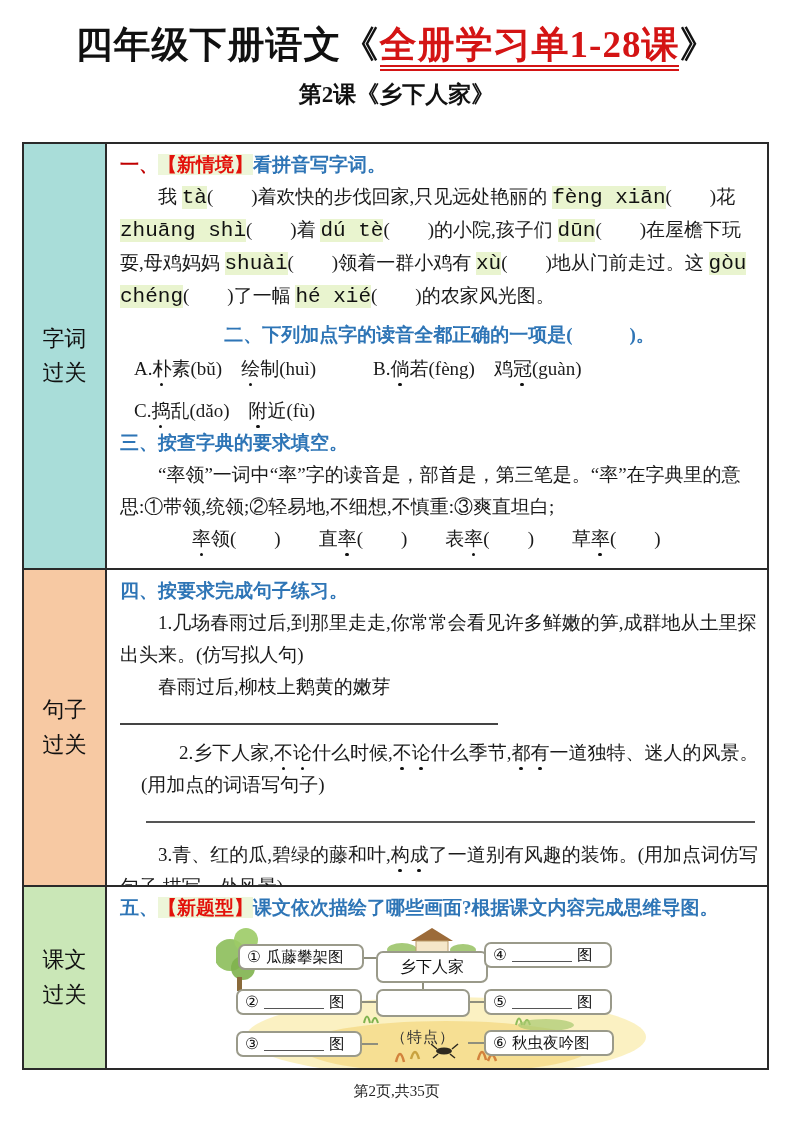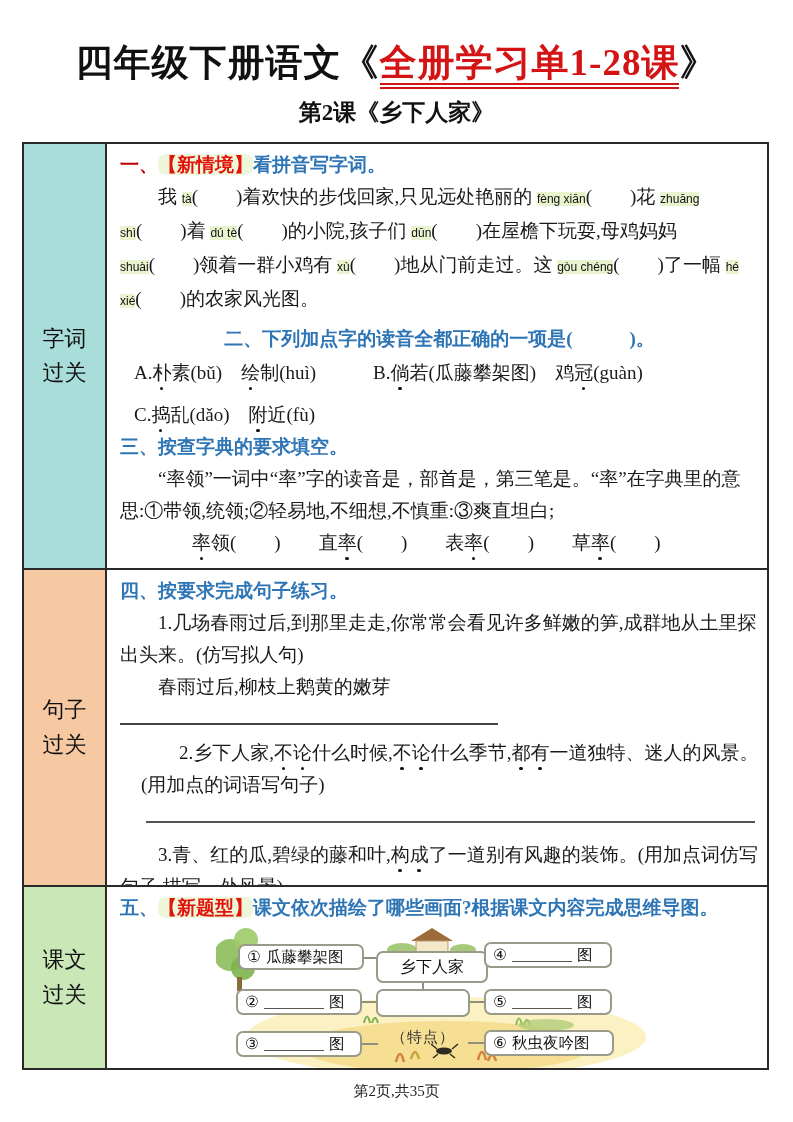--- a/index.html
+++ b/index.html
@@ -1,40 +1,40 @@
 <!DOCTYPE html>
 <html><head>
 <meta charset="utf-8">
 <style>
   html,body{margin:0;padding:0;}
   body{width:793px;height:1122px;background:#ffffff;position:relative;
        font-family:"Liberation Serif","DejaVu Serif",serif;color:#111;}
 
   
-  .title{text-align:center;margin-top:38px;font-size:37px;font-weight:bold;letter-spacing:1px;white-space:nowrap;}
+  .title{text-align:center;margin-top:20px;font-size:37px;font-weight:bold;letter-spacing:1px;white-space:nowrap;}
   .title .hl{color:#d41414;border-bottom:6px double #d41414;padding-bottom:0px;}
   .subtitle{text-align:center;font-size:23px;margin-top:9px;font-weight:600;}
 
   
   .sheet{position:absolute;left:22px;top:142px;width:747px;border:2px solid #2a2a2a;box-sizing:border-box;}
   .trow{display:flex;border-bottom:2px solid #2a2a2a;}
   .trow:last-child{border-bottom:none;}
   .tlabel{flex:0 0 83px;border-right:2px solid #2a2a2a;display:flex;align-items:center;justify-content:center;font-size:22px;box-sizing:border-box;}
   .tlabel span{display:block;width:2.15em;text-align:center;line-height:1.55;}
   .tcontent{flex:1;padding:5px 8px 0 13px;font-size:19px;line-height:32px;overflow:hidden;box-sizing:border-box;}
   .r1{height:424px;} .r2{height:315px;} .r3{height:181px;}
 
   
   .line{min-height:10px;}
   .line.h{font-weight:bold;}
   .sk{color:#1a1a1a;}
   .sb{color:#2E75B6;font-weight:bold;}
   .sr{color:#C00000;font-weight:bold;}
-  .srb{color:#E3120B;font-weight:bold;background:#EDF6D9;border-radius:8px;}
-  .spy{font-family:Liberation Sans, sans-serif;background:#E9F4CF;font-size:12px;}
+  .srb{color:#E3120B;font-weight:bold;background:#EDF6D9;}
+  .spy{font-family:Liberation Mono, monospace;background:#E9F4CF;font-size:21px;}
   .sd{position:relative;display:inline-block;color:#1a1a1a;}
   .sd::after{content:"";position:absolute;left:50%;margin-left:-2px;bottom:-1px;width:3.5px;height:3.5px;border-radius:50%;background:#111;}
   .sbl{display:inline-block;border-bottom:2px solid #444;height:0.95em;vertical-align:baseline;}
   .rule{border-bottom:2px solid #555;height:12px;margin:8px 4px 16px 26px;}
   .rate{margin-left:72px;}
   .opt{margin-left:14px;}
 
   
   .mindmap{position:relative;width:452px;height:145px;margin:3px 0 0 96px;}
   .mm-bg{position:absolute;left:0;top:0;width:452px;height:145px;}
@@ -61,21 +61,21 @@
 
 <div class="sheet">
   <div class="trow r1">
     <div class="tlabel" style="background: rgb(169, 221, 217);">
         <span>字词过关</span>
       </div>
     <div class="tcontent">
         <div class="line h"><span class="sr">一、</span><span class="srb">【新情境】</span><span class="sb">看拼音写字词。</span></div>
         <div class="line p"><span class="sk">　　我 </span><span class="spy">tà</span><span class="sk">(　　)着欢快的步伐回家,只见远处艳丽的 </span><span class="spy">fèng xiān</span><span class="sk">(　　)花 </span><span class="spy">zhuāng shì</span><span class="sk">(　　)着 </span><span class="spy">dú tè</span><span class="sk">(　　)的小院,孩子们 </span><span class="spy">dūn</span><span class="sk">(　　)在屋檐下玩耍,母鸡妈妈 </span><span class="spy">shuài</span><span class="sk">(　　)领着一群小鸡有 </span><span class="spy">xù</span><span class="sk">(　　)地从门前走过。这 </span><span class="spy">gòu chéng</span><span class="sk">(　　)了一幅 </span><span class="spy">hé xié</span><span class="sk">(　　)的农家风光图。</span></div>
         <div class="line h" style="margin-top: 6px; text-align: center;"><span class="sb">二、下列加点字的读音全都正确的一项是(　　　)。</span></div>
-        <div class="line opt" style="margin-top: 2px;"><span class="sk">A.</span><span class="sd">朴</span><span class="sk">素(bǔ)　</span><span class="sd">绘</span><span class="sk">制(huì)　　　B.</span><span class="sd">倘</span><span class="sk">若(瓜藤攀架图)　鸡</span><span class="sd">冠</span><span class="sk">(guàn)</span></div>
+        <div class="line opt" style="margin-top: 2px;"><span class="sk">A.</span><span class="sd">朴</span><span class="sk">素(bǔ)　</span><span class="sd">绘</span><span class="sk">制(huì)　　　B.</span><span class="sd">倘</span><span class="sk">若(fèng)　鸡</span><span class="sd">冠</span><span class="sk">(guàn)</span></div>
         <div class="line opt" style="margin-top: 10px;"><span class="sk">C.</span><span class="sd">捣</span><span class="sk">乱(dǎo)　</span><span class="sd">附</span><span class="sk">近(fù)</span></div>
         <div class="line h" style=""><span class="sb">三、按查字典的要求填空。</span></div>
         <div class="line p"><span class="sk">　　“率领”一词中“率”字的读音是，部首是，第三笔是。“率”在字典里的意思:①带领,统领;②轻易地,不细想,不慎重:③爽直坦白;</span></div>
         <div class="line rate"><span class="sd">率</span><span class="sk">领(　　)　　直</span><span class="sd">率</span><span class="sk">(　　)　　表</span><span class="sd">率</span><span class="sk">(　　)　　草</span><span class="sd">率</span><span class="sk">(　　)</span></div>
       </div>
   </div>
   <div class="trow r2">
     <div class="tlabel" style="background: rgb(247, 201, 163);">
         <span>句子过关</span>
       </div>

